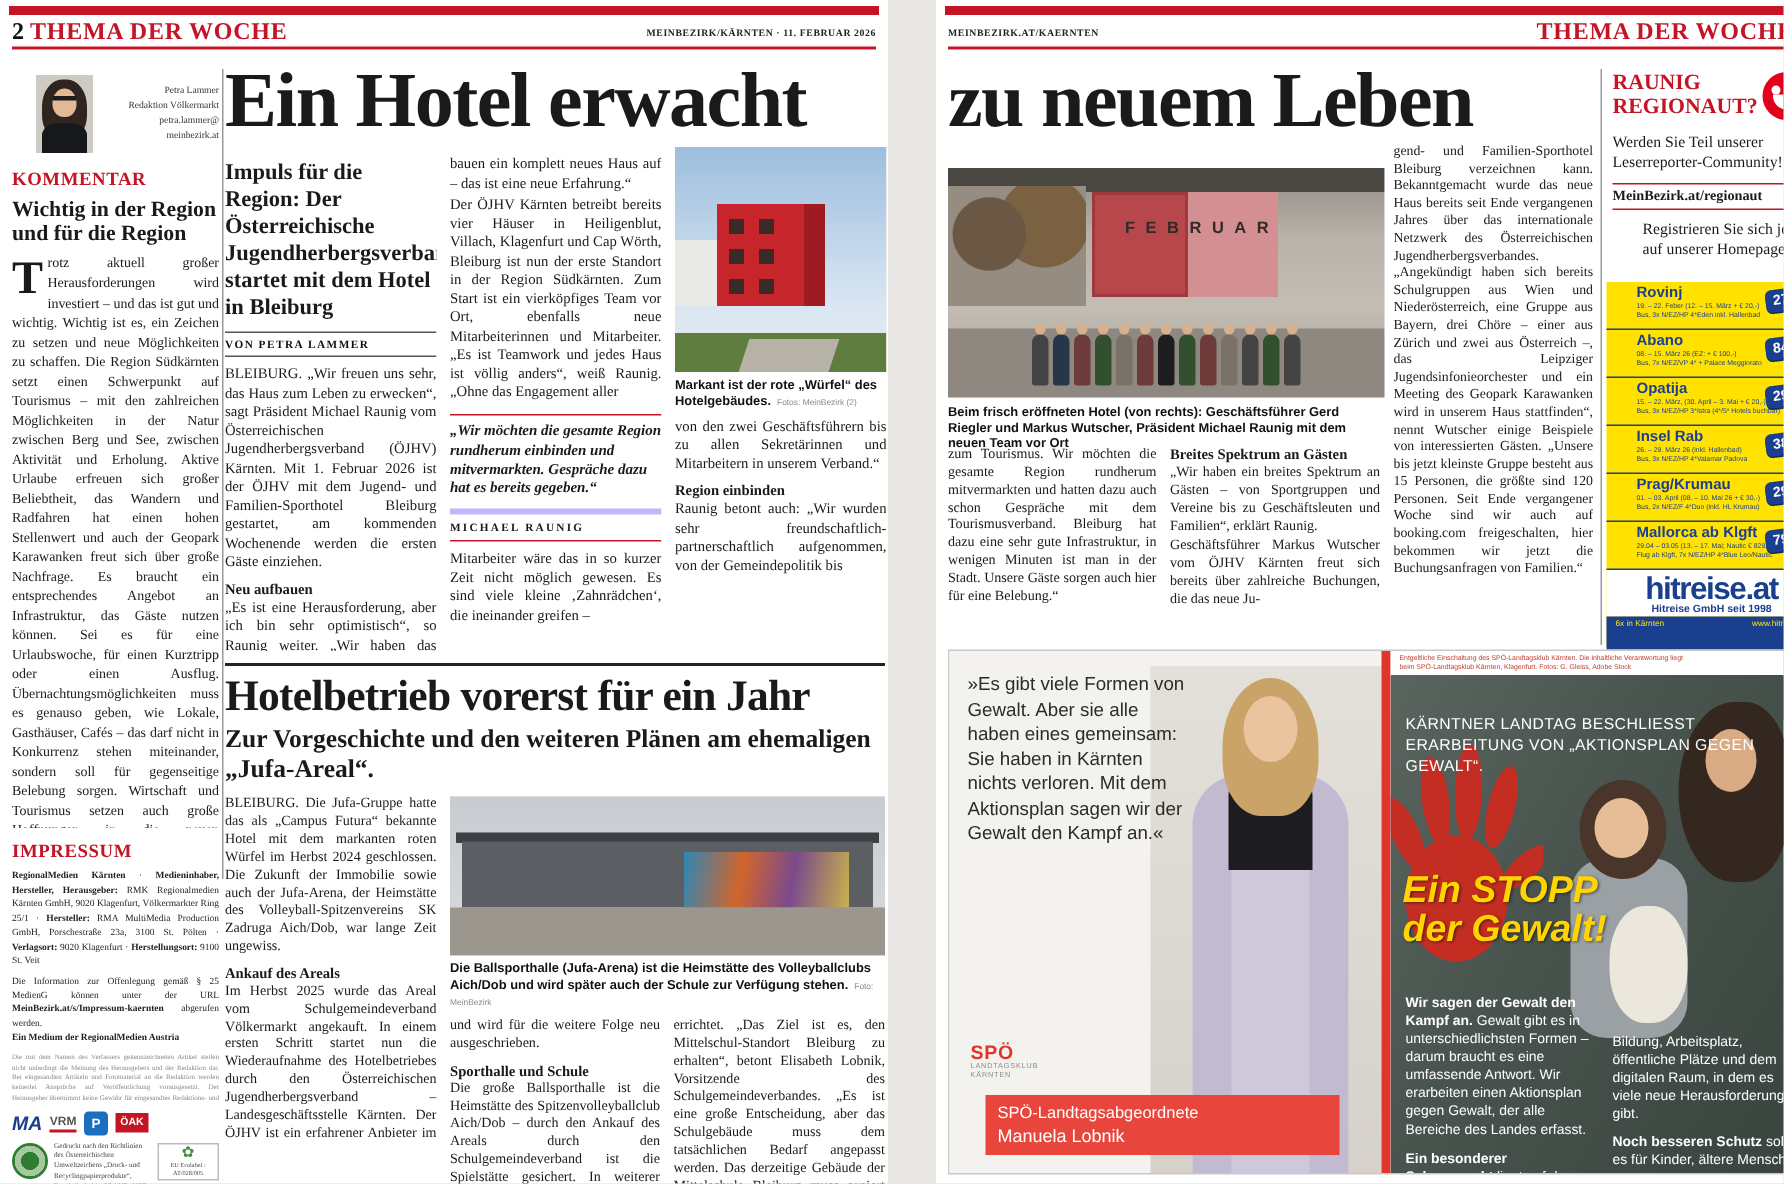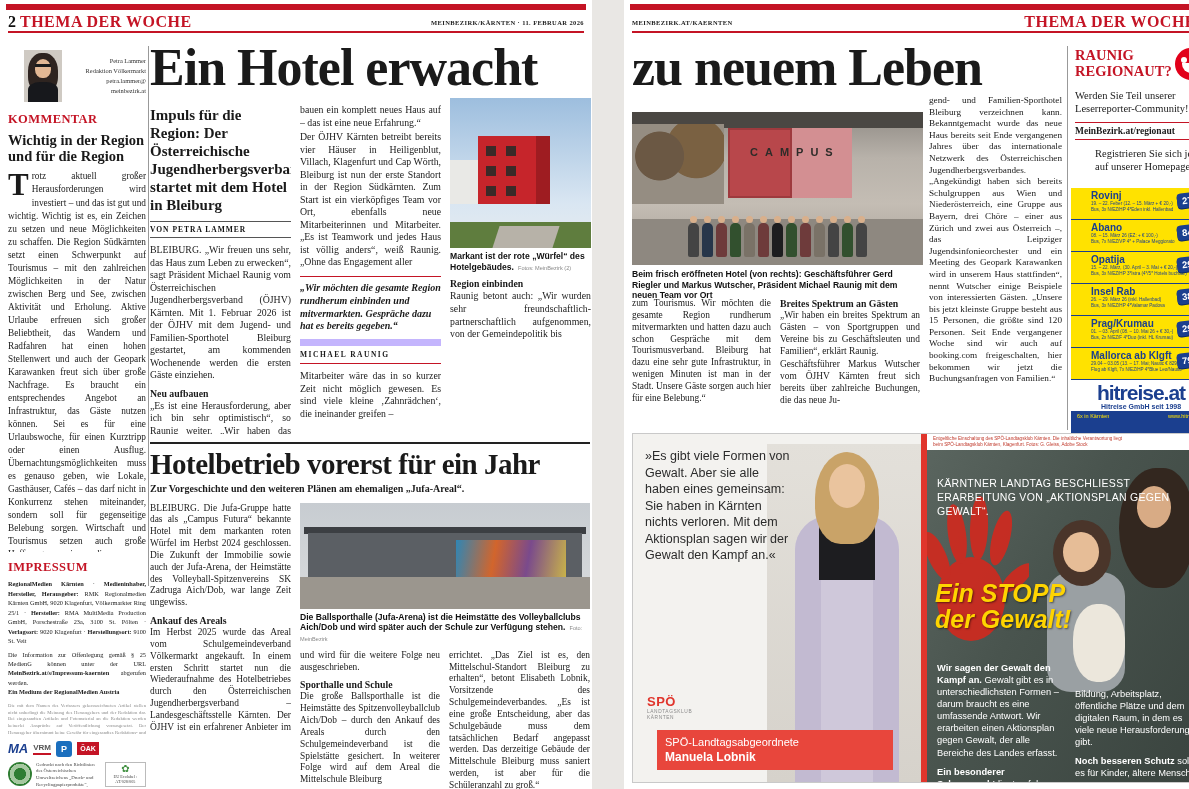--- a/index.html
+++ b/index.html
@@ -51,26 +51,26 @@
   .cols{display:flex;gap:9px;}
   .col{width:141px;flex:none;overflow:hidden;}
   .standfirst{font-size:15px;font-weight:bold;line-height:1.2;margin:8px 0 7px 0;}
   .byline{font-size:7.5px;font-weight:bold;letter-spacing:1px;color:#111;border-top:1px solid #555;border-bottom:1px solid #555;padding:3px 0;margin-bottom:6px;}
   .bp{font-size:9.8px;line-height:1.28;text-align:justify;margin:0 0 2px 0;}
   .bp2{font-size:9.4px;line-height:1.26;text-align:justify;margin:0 0 2px 0;}
   .bp3{font-size:9.2px;line-height:1.26;text-align:justify;margin:0 0 2px 0;}
   .sh{font-size:9.8px;font-weight:bold;margin:6px 0 1px 0;}
   .pq{border-top:1.5px solid #c41425;border-bottom:1.5px solid #c41425;padding:5px 0 4px 0;margin:7px 0 6px 0;}
   .pqText{font-size:10px;font-weight:bold;font-style:italic;line-height:1.28;}
-  .pqAuthor{font-size:7.5px;font-weight:bold;letter-spacing:1.5px;margin-top:6px;border-top:7px solid #c4b5fd;padding-top:4px;}
+  .pqAuthor{font-size:7.5px;font-weight:bold;letter-spacing:1.5px;margin-top:6px;border-top:4px solid #c4b5fd;padding-top:4px;}
   .caption{font-family:"Liberation Sans",sans-serif;font-size:8.6px;font-weight:bold;line-height:1.25;margin:3px 0 6px 0;color:#111;}
   .photocredit{font-family:"Liberation Sans",sans-serif;font-size:5.6px;font-weight:normal;color:#8a8a8a;margin-left:4px;}
   .hr2{height:1.5px;background:#222;margin:8px 0 6px 0;}
   .head2{font-size:29px;font-weight:800;letter-spacing:-.5px;line-height:1;margin:2px 0 4px 0;}
-  .sub2{font-size:10px;font-weight:bold;line-height:1.2;margin:0 0 8px 0;}
+  .sub2{font-size:17px;font-weight:bold;line-height:1.2;margin:0 0 8px 0;}
   
   .photo{position:relative;overflow:hidden;background:#ccc;}
   #cubePhoto{width:141px;height:150px;}
   .sky{position:absolute;inset:0;background:linear-gradient(#9dbede,#d9e6f2 70%,#e7ecef);}
   .cube{position:absolute;left:28px;top:38px;width:72px;height:68px;background:#c6252b;box-shadow:inset -14px 0 0 #9e1c21;}
   .cube .win{position:absolute;left:8px;top:10px;width:10px;height:10px;background:#3a2a28;box-shadow:20px 0 0 #3a2a28, 0 20px 0 #3a2a28, 20px 20px 0 #3a2a28, 0 40px 0 #3a2a28, 20px 40px 0 #3a2a28;}
   .whitebldg{position:absolute;left:0;top:62px;width:30px;height:44px;background:#e9e9e6;}
   .grass{position:absolute;left:0;bottom:0;width:100%;height:26px;background:#5f7d3e;}
   .path{position:absolute;left:46px;bottom:0;width:60px;height:22px;background:#b7b2a8;transform:skewX(-18deg);}
   #hallPhoto{width:290px;height:106px;}
@@ -130,21 +130,21 @@
   .wBg{position:absolute;inset:0;background:linear-gradient(#e3e0da,#d6d2cb);}
   .wHair{position:absolute;left:48px;top:8px;width:64px;height:92px;border-radius:50% 50% 40% 40%;background:#c9a368;}
   .wFace{position:absolute;left:62px;top:20px;width:36px;height:44px;border-radius:50%;background:#eac49e;}
   .wTop{position:absolute;left:52px;top:66px;width:56px;height:70px;border-radius:20px 20px 0 0;background:#1d1d20;}
   .wBlazer{position:absolute;left:28px;top:72px;width:104px;height:266px;border-radius:34px 34px 0 0;background:#cfc8da;box-shadow:inset 26px 0 0 #c2bad1, inset -26px 0 0 #c2bad1;}
   .spoeLogoBox{position:absolute;left:14px;bottom:60px;}
   .spLogo{color:#e0352c;font-weight:bold;font-size:13px;letter-spacing:.5px;}
   .spLogoSub{color:#8a8a8a;font-size:4.8px;letter-spacing:.6px;white-space:pre-line;line-height:1.4;}
   .spLabel{position:absolute;left:24px;bottom:12px;width:220px;background:#e8463c;color:#fff;padding:6px 8px;}
   .spLabel .l1{font-size:11px;}
-  .spLabel .l2{font-size:12px;font-weight:bold;margin-top:2px;}
+  .spLabel .l2{font-size:12px;font-weight:normal;margin-top:2px;}
   .spDisclaimer{font-size:4.6px;color:#c0392b;line-height:1.4;padding:2px 6px;white-space:pre-line;background:#fff;}
   .spPhoto{position:absolute;left:0;top:16px;right:0;bottom:0;background:linear-gradient(120deg,#5a655f 0%,#49544e 40%,#39433e 100%);overflow:hidden;}
   .mom{position:absolute;right:14px;top:18px;width:150px;height:300px;}
   .momHair{position:absolute;right:4px;top:0;width:74px;height:120px;border-radius:50% 40% 40% 50%;background:#33271f;}
   .momFace{position:absolute;right:26px;top:18px;width:34px;height:42px;border-radius:50%;background:#d8ab85;}
   .kidHair{position:absolute;left:6px;top:52px;width:58px;height:66px;border-radius:50%;background:#4a352a;}
   .kidFace{position:absolute;left:16px;top:64px;width:36px;height:40px;border-radius:50%;background:#e6bd97;}
   .kidBody{position:absolute;left:0px;top:104px;width:78px;height:120px;border-radius:24px;background:#9aa0a3;}
   .teddy{position:absolute;left:26px;top:136px;width:52px;height:78px;border-radius:45%;background:#ece7dc;}
   .spHead{position:absolute;left:10px;top:26px;width:260px;color:#fff;font-size:10.5px;line-height:1.35;letter-spacing:.3px;}
@@ -232,20 +232,21 @@
         <div class="photo" id="cubePhoto">
           <div class="sky"></div>
           <div class="whitebldg"></div>
           <div class="cube">
               <div class="win"></div>
             </div>
           <div class="grass"></div>
           <div class="path"></div>
         </div>
         <div class="caption"><span>Markant ist der rote „Würfel“ des Hotelgebäudes.</span><span class="photocredit">Fotos: MeinBezirk (2)</span></div>
+        <p class="bp">von den zwei Geschäftsführern bis zu allen Sekretärinnen und Mitarbeitern in unserem Verband.“</p>
         <div class="sh">Region einbinden</div>
         <p class="bp">Raunig betont auch: „Wir wurden sehr freundschaftlich-partnerschaftlich aufgenommen, von der Gemeindepolitik bis</p>
       </div>
     </div>
 
     <div class="hr2"></div>
     <div class="head2">Hotelbetrieb vorerst für ein Jahr</div>
     <div class="sub2">Zur Vorgeschichte und den weiteren Plänen am ehemaligen „Jufa-Areal“.</div>
     <div class="cols">
       <div class="col" style="height:228px;">
@@ -291,21 +292,21 @@
   <div id="a3">
     <div class="megaHead">zu neuem Leben</div>
   </div>
 
   <div class="photo abs" id="campusPhoto" style="left:8px;top:112px;">
     <div class="campWall"></div>
     <div class="campRoof"></div>
     <div class="trees"></div>
     <div class="campRed"></div>
     <div class="campPink"></div>
-    <div class="campSign">CAMPUS</div>
+    <div class="campSign">FEBRUAR</div>
     <div class="campGround"></div>
     <div class="peopleRow">
       <span class="person"></span>
         <span class="person"></span>
         <span class="person"></span>
         <span class="person"></span>
         <span class="person"></span>
         <span class="person"></span>
         <span class="person"></span>
         <span class="person"></span>

